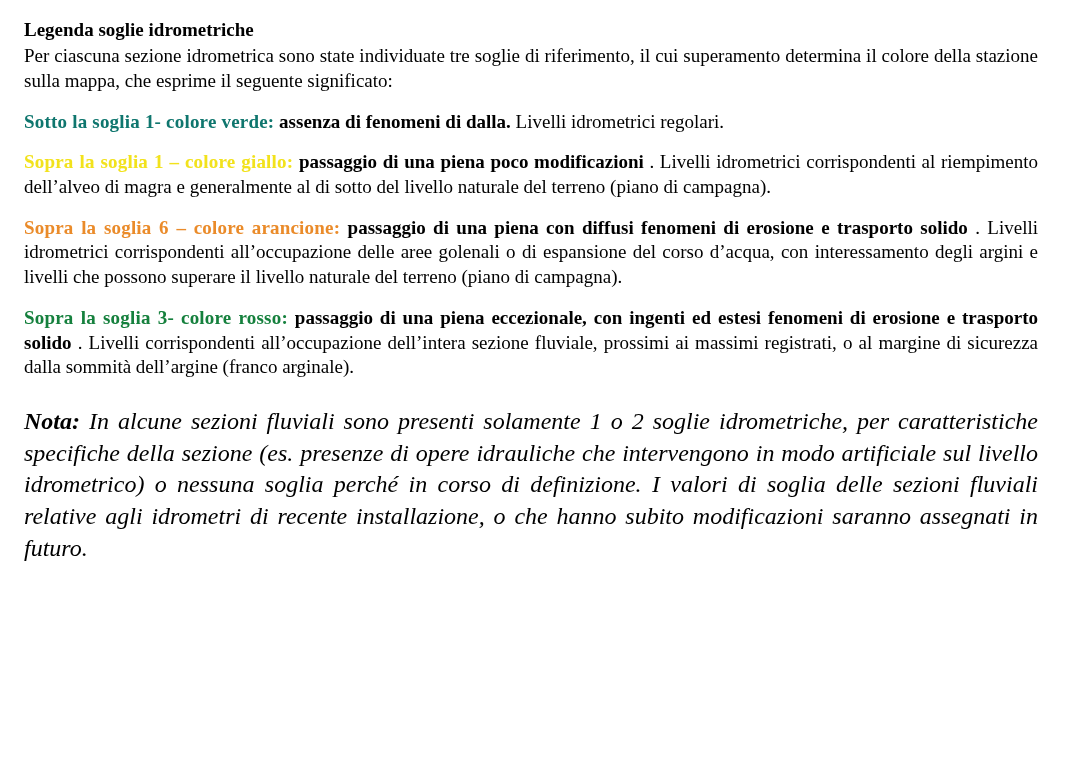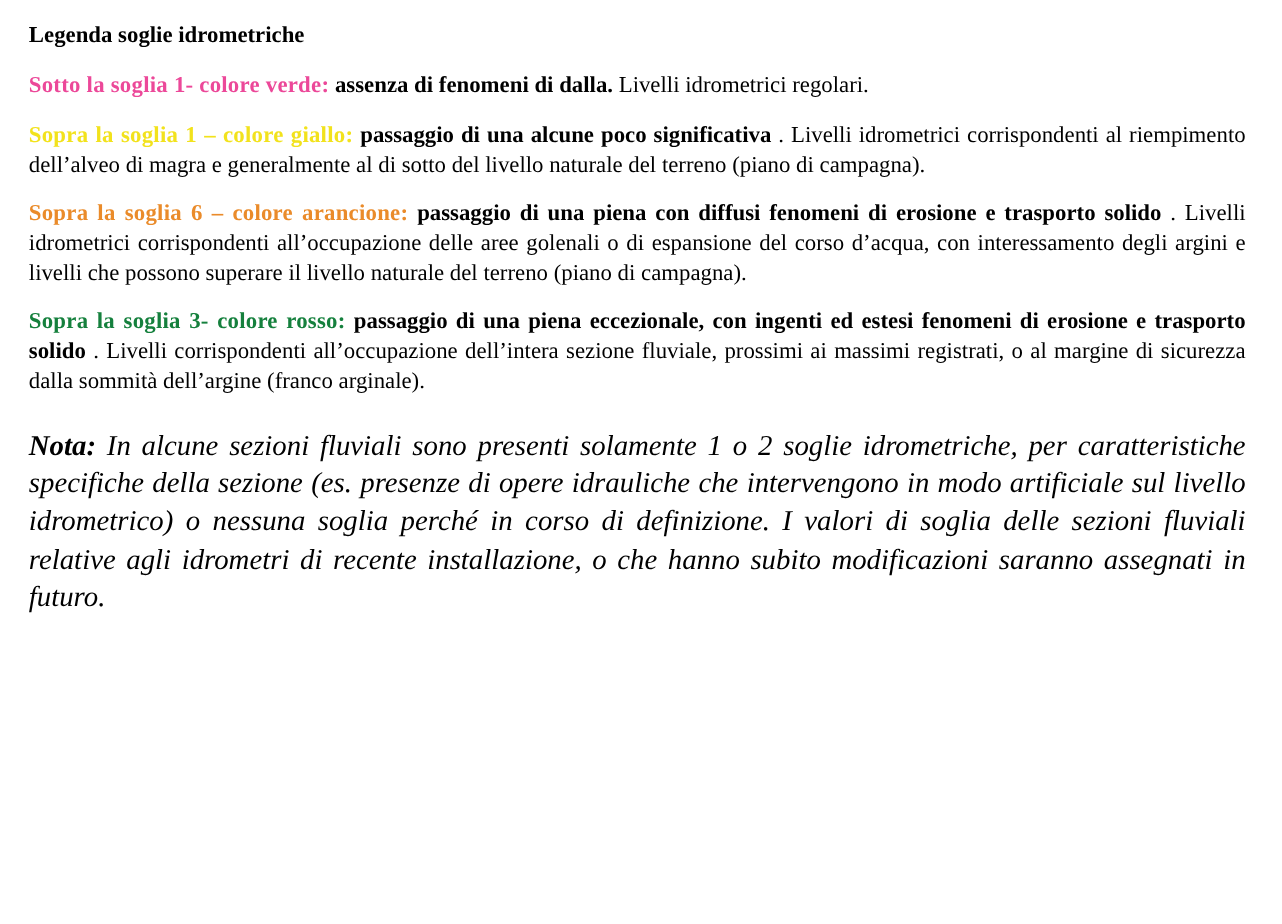--- a/index.html
+++ b/index.html
@@ -32,21 +32,21 @@
     margin: 0;
     text-align: justify;
     text-justify: inter-word;
   }
   .spacer {
     height: 16px;
   }
   .spacer-note {
     height: 26px;
   }
-  .green { color: #ec4899; font-weight: bold; }
+  .green { color: #0f766e; font-weight: bold; }
   .yellow { color: #f2e21c; font-weight: bold; }
   .orange { color: #ea8b2a; font-weight: bold; }
   .red { color: #15803d; font-weight: bold; }
   .b { font-weight: bold; }
   .note {
     font-style: italic;
     font-size: 24px;
     line-height: 1.32;
     text-align: justify;
     margin: 0;
@@ -57,36 +57,37 @@
   }
   .sw-green,.sw-yellow,.sw-orange,.sw-red { letter-spacing: 0.2px; }
 </style>
 </head>
 <body>
 
 <div class="page">
 
   <h1 class="doc-title">Legenda soglie idrometriche</h1>
 
+  <p class="para">Per ciascuna sezione idrometrica sono state individuate tre soglie di riferimento, il cui superamento determina il colore della stazione sulla mappa, che esprime il seguente significato:</p>
 
   <div class="spacer"></div>
 
   <p class="para">
     <span class="green sw-green">Sotto la soglia 1- colore verde:</span>
     <span> </span>
     <span class="b">assenza di fenomeni di dalla.</span>
     <span> Livelli idrometrici regolari.</span>
   </p>
 
   <div class="spacer"></div>
 
   <p class="para">
     <span class="yellow sw-yellow">Sopra la soglia 1 – colore giallo:</span>
     <span> </span>
-    <span class="b">passaggio di una alcune poco significativa</span>
+    <span class="b">passaggio di una piena poco modificazioni</span>
     <span>. Livelli idrometrici corrispondenti al riempimento dell’alveo di magra e generalmente al di sotto del livello naturale del terreno (piano di campagna).</span>
   </p>
 
   <div class="spacer"></div>
 
   <p class="para">
     <span class="orange sw-orange">Sopra la soglia 6 – colore arancione:</span>
     <span> </span>
     <span class="b">passaggio di una piena con diffusi fenomeni di erosione e trasporto solido</span>
     <span>. Livelli idrometrici corrispondenti all’occupazione delle aree golenali o di espansione del corso d’acqua, con interessamento degli argini e livelli che possono superare il livello naturale del terreno (piano di campagna).</span>

